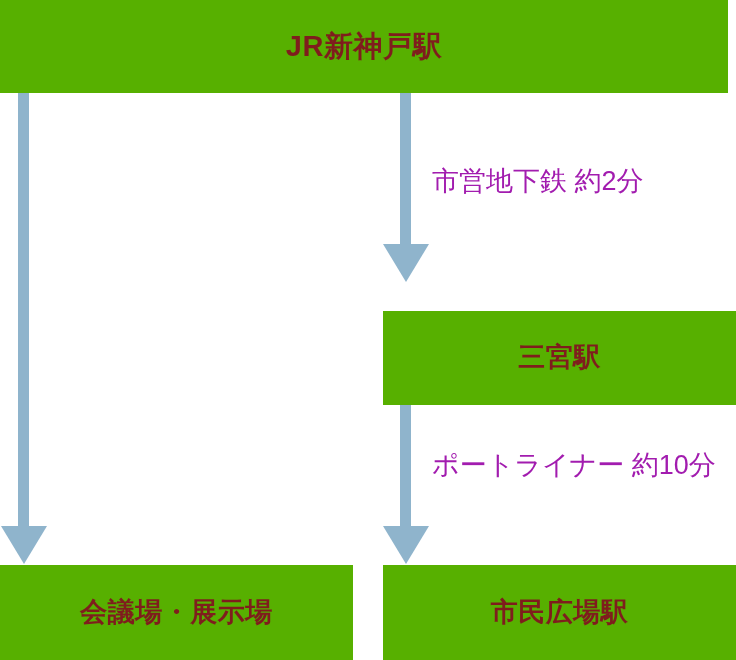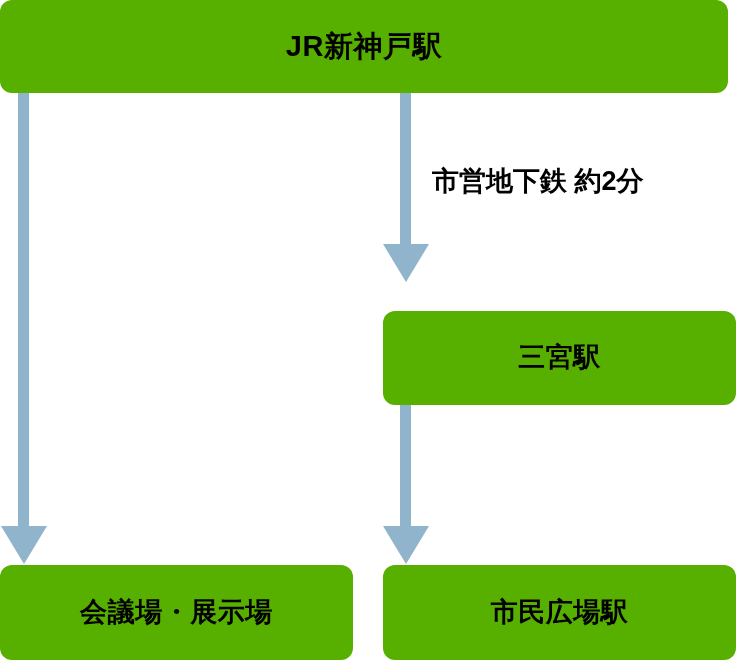--- a/index.html
+++ b/index.html
@@ -15,25 +15,25 @@
     position: relative;
     width: 736px;
     height: 660px;
     background: #ffffff;
     overflow: hidden;
   }
   .node {
     position: absolute;
     box-sizing: border-box;
     background: #57b000;
-    border-radius: 12px;
+    border-radius: 0;
     display: flex;
     align-items: center;
     justify-content: center;
-    color: #000000;
+    color: #7f1d1d;
     font-weight: bold;
     letter-spacing: 0.02em;
     z-index: 3;
   }
   .node-label {
     display: block;
     text-align: center;
     line-height: 1.1;
     white-space: nowrap;
   }
@@ -117,22 +117,22 @@
     height: 154px;
   }
   #arrow-portliner .arrow-head {
     left: 383px;
     top: 526px;
   }
 
   
   .edge-label {
     position: absolute;
-    color: #000000;
-    font-weight: bold;
+    color: #a21caf;
+    font-weight: normal;
     white-space: nowrap;
     z-index: 2;
     line-height: 1;
   }
   #label-subway {
     left: 432px;
     top: 168px;
     font-size: 27px;
   }
   #label-taxi {
@@ -178,14 +178,15 @@
     <span class="node-label">市民広場駅</span>
   </div>
 
   <div class="node" id="node-venue">
     <span class="node-label">会議場・展示場</span>
   </div>
 
   <div class="edge-label" id="label-subway">市営地下鉄 約2分</div>
 
 
+  <div class="edge-label" id="label-portliner">ポートライナー 約10分</div>
 
 </div>
 
 </body></html>

